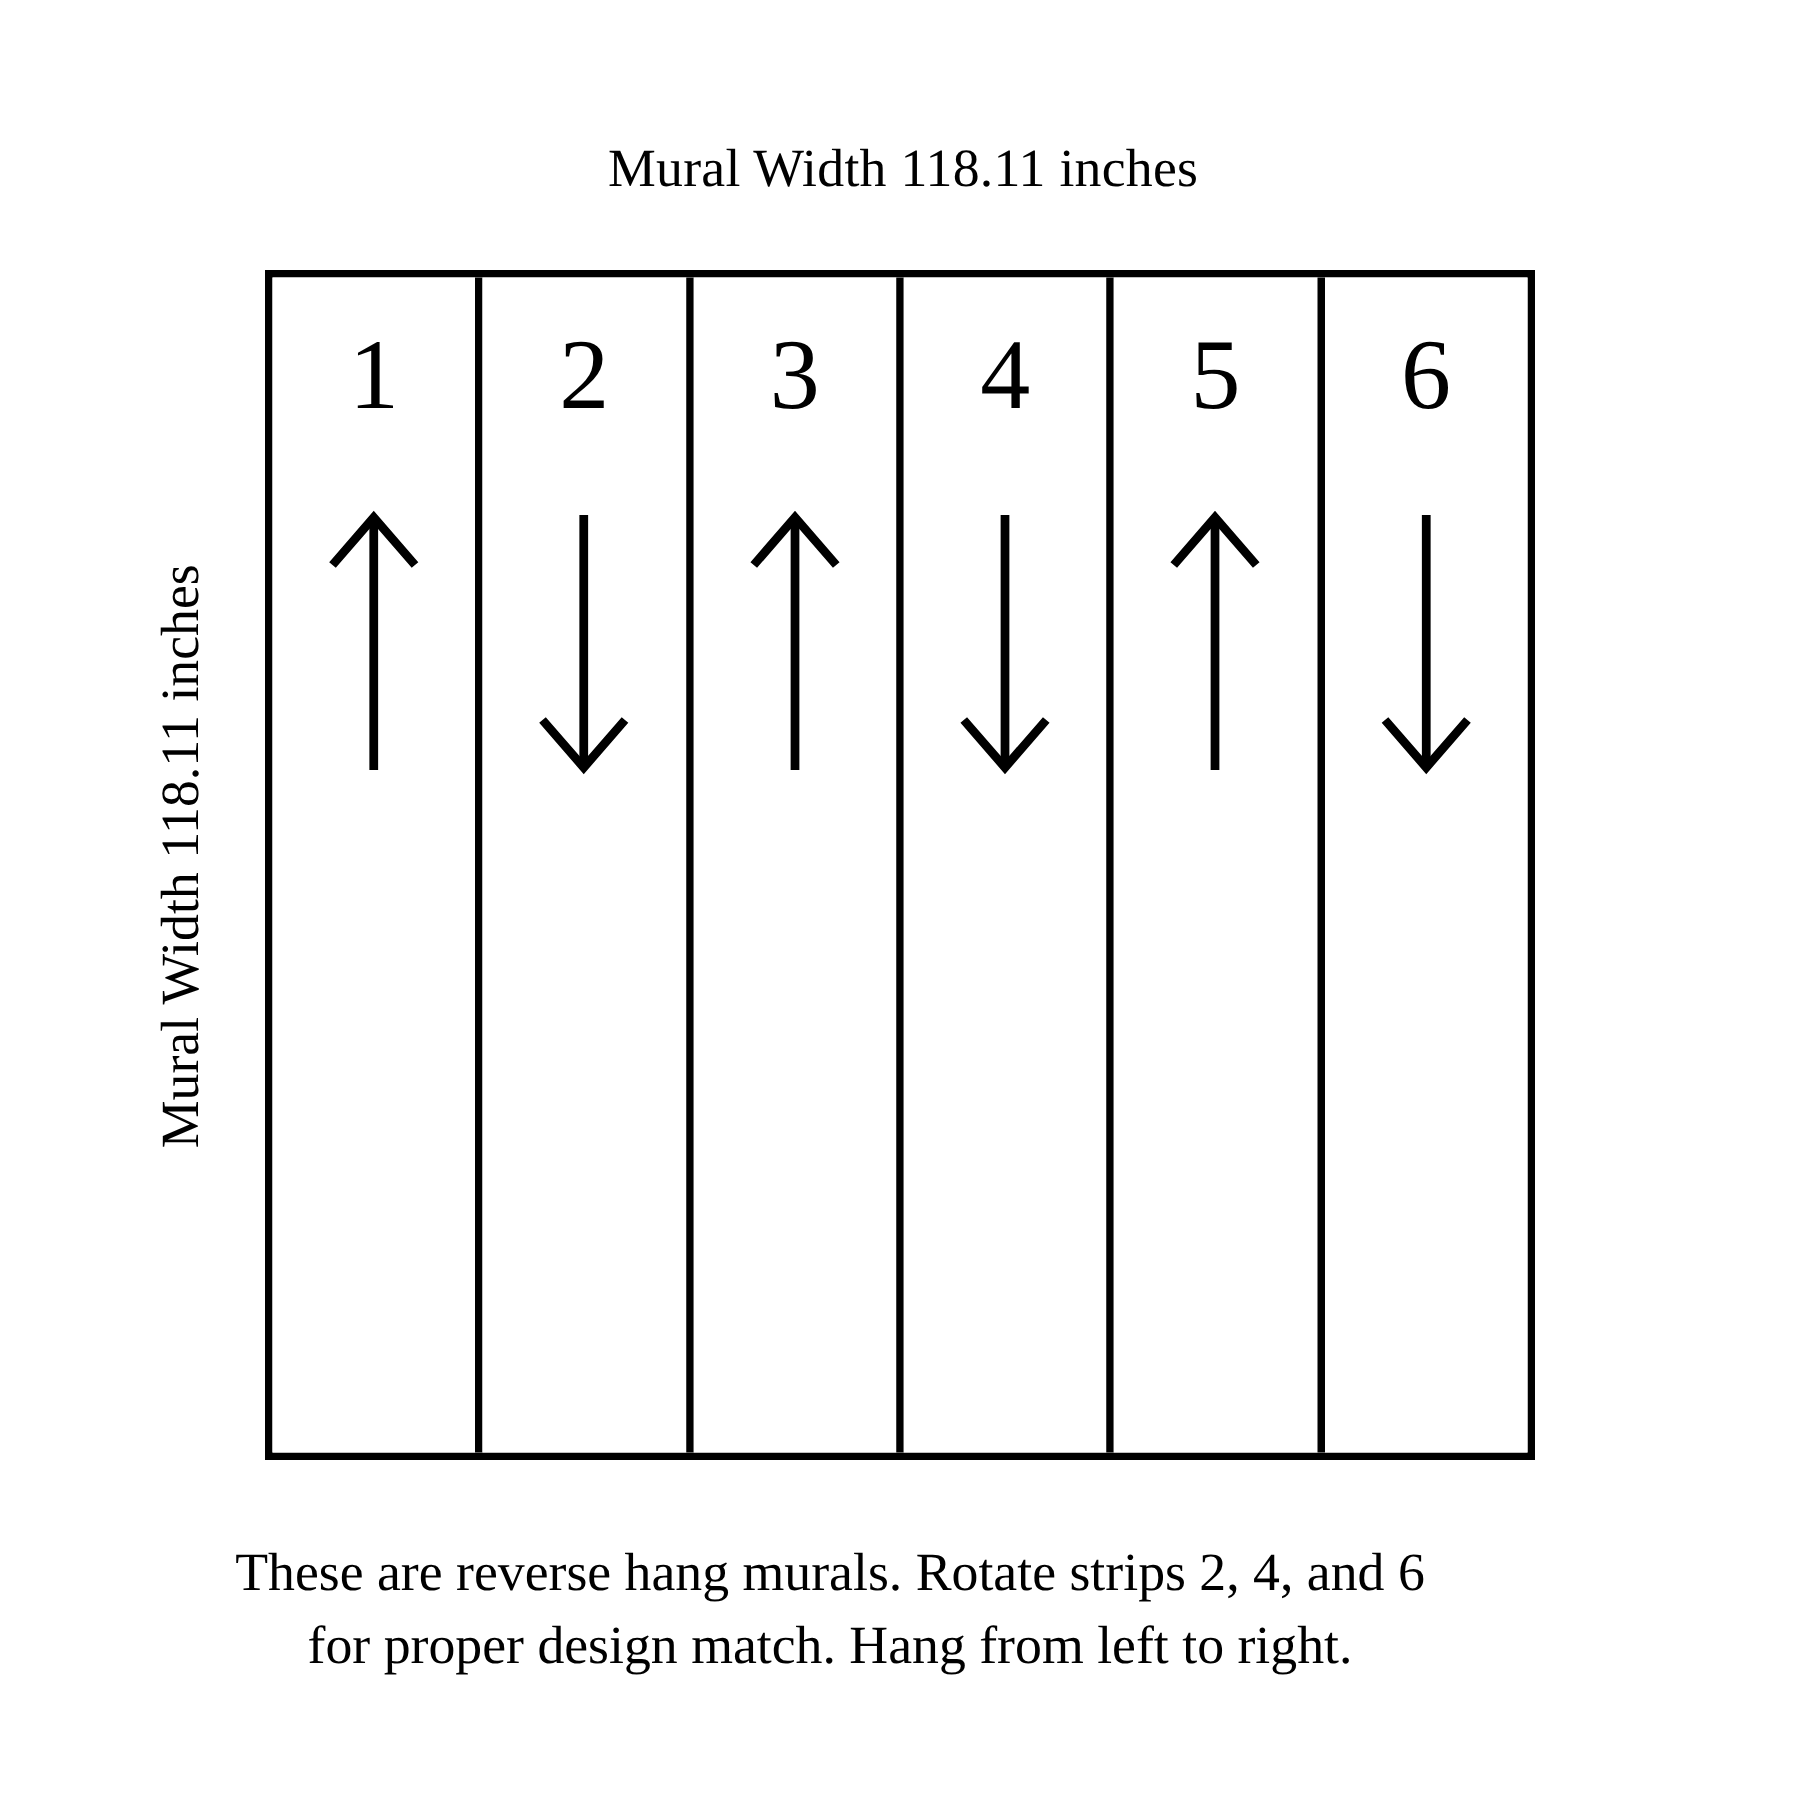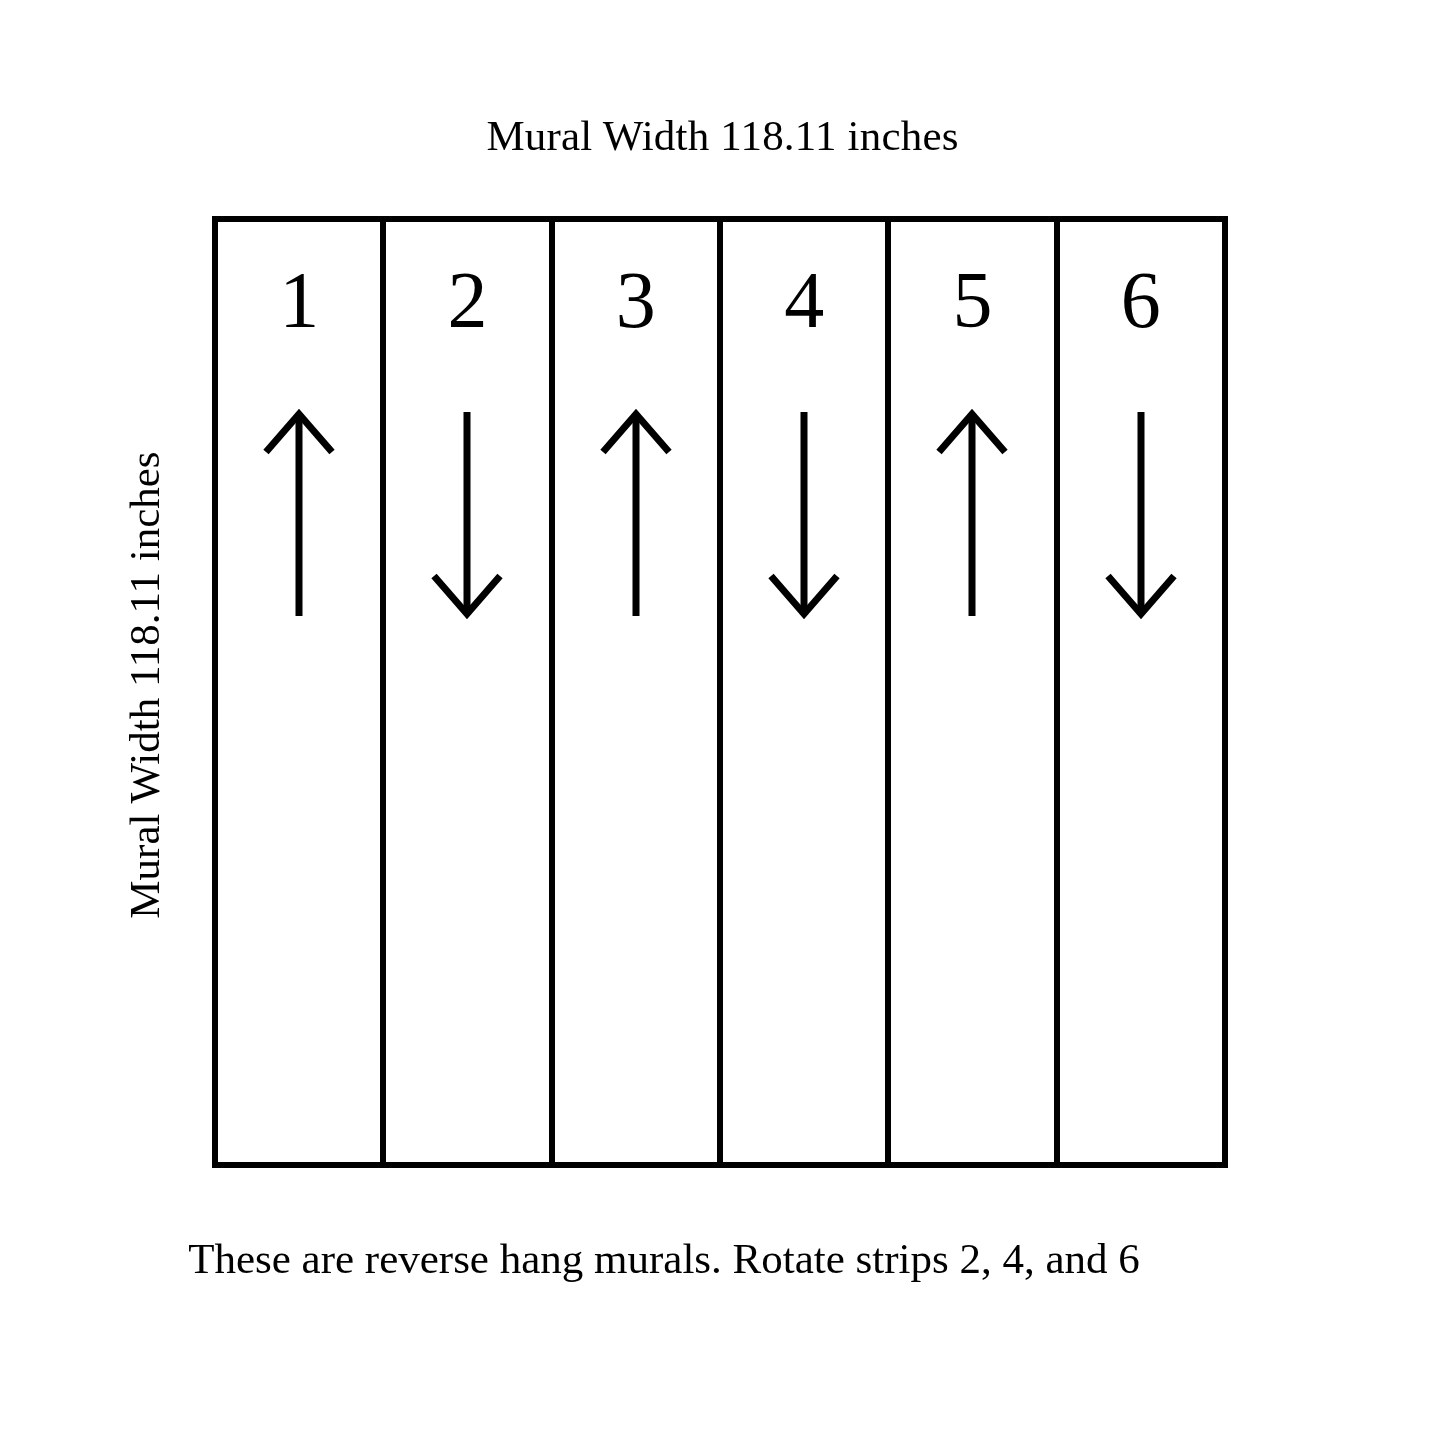--- a/index.html
+++ b/index.html
@@ -192,13 +192,14 @@
           <polyline points="7,168 40,206 73,168"></polyline>
         </g>
       </svg>
     </div>
   </div>
 
 </div>
 
 <div id="caption">
   <span class="cap-line">These are reverse hang murals. Rotate strips 2, 4, and 6</span>
+  <span class="cap-line">for proper design match. Hang from left to right.</span>
 </div>
 
 </body></html>

